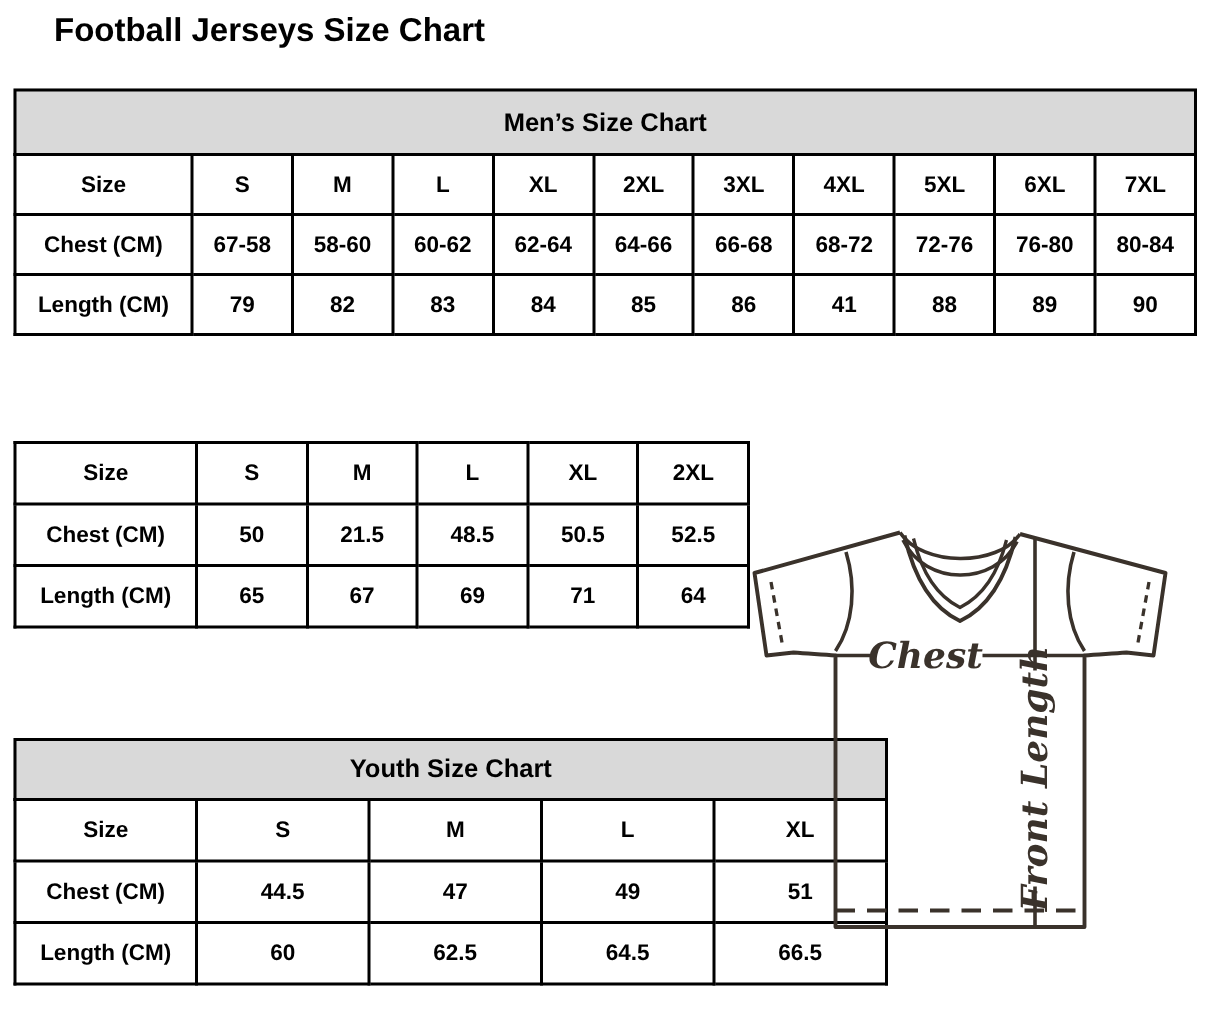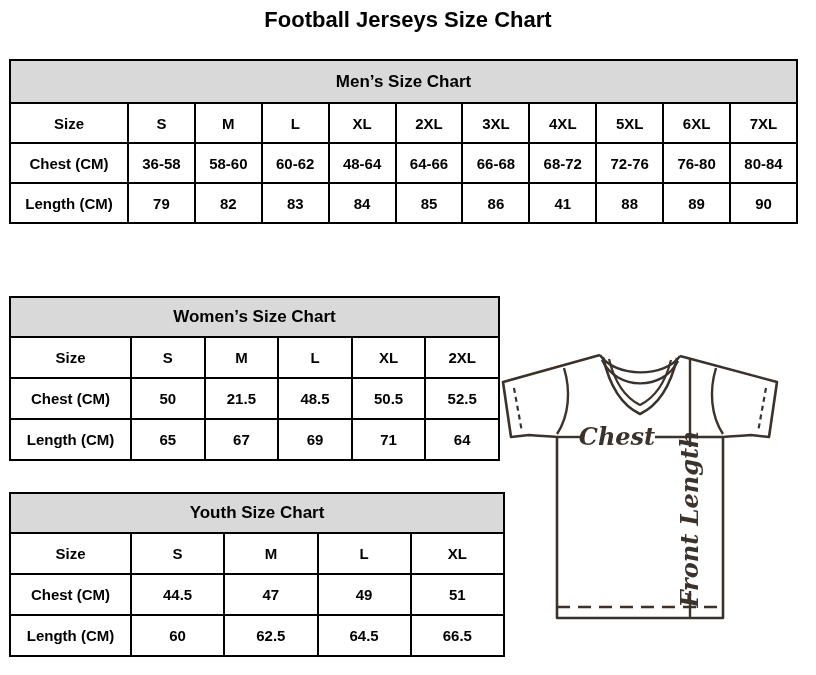--- a/index.html
+++ b/index.html
@@ -15,26 +15,26 @@
     background: #ffffff;
     font-family: "Liberation Sans", sans-serif;
     font-weight: bold;
     color: var(--text);
     position: relative;
     overflow: hidden;
   }
   .page { position: absolute; inset: 0; }
   .title {
     position: absolute; top: 7px; left: 0; width: 100%;
-    text-align: center; font-size: 22px; letter-spacing: 0px;
+    text-align: left; font-size: 22px; letter-spacing: 0px; padding-left: 36px;
   }
   .chart { position: absolute; }
   .chart-men   { left: 9px; top: 59px;  width: 789px; }
   .chart-women { left: 9px; top: 296px; width: 491px; }
-  .chart-youth { left: 9px; top: 492px; width: 496px; }
+  .chart-youth { left: 9px; top: 492px; width: 583px; }
 
   .bar {
     border: 2px solid var(--table-border);
     background: var(--header-bg);
     display: flex; align-items: center; justify-content: center;
     font-size: 17px;
   }
   .chart-men .bar { height: 45px; }
   .chart-women .bar, .chart-youth .bar { height: 42px; }
 
@@ -104,24 +104,24 @@
             <td>XL</td>
             <td>2XL</td>
             <td>3XL</td>
             <td>4XL</td>
             <td>5XL</td>
             <td>6XL</td>
             <td>7XL</td>
           </tr>
           <tr>
             <td>Chest (CM)</td>
-            <td>36-58</td>
+            <td>67-58</td>
             <td>58-60</td>
             <td>60-62</td>
-            <td>48-64</td>
+            <td>62-64</td>
             <td>64-66</td>
             <td>66-68</td>
             <td>68-72</td>
             <td>72-76</td>
             <td>76-80</td>
             <td>80-84</td>
           </tr>
           <tr>
             <td>Length (CM)</td>
             <td>79</td>
@@ -133,23 +133,20 @@
             <td>41</td>
             <td>88</td>
             <td>89</td>
             <td>90</td>
           </tr>
         </tbody>
     </table>
   </section>
 
   <section class="chart chart-women">
-    <div class="bar">
-      <span>Women’s Size Chart</span>
-    </div>
     <table>
       <colgroup>
         <col class="first-sm">
           <col span="5">
       </colgroup>
       <tbody>
           <tr>
             <td>Size</td>
             <td>S</td>
             <td>M</td>

